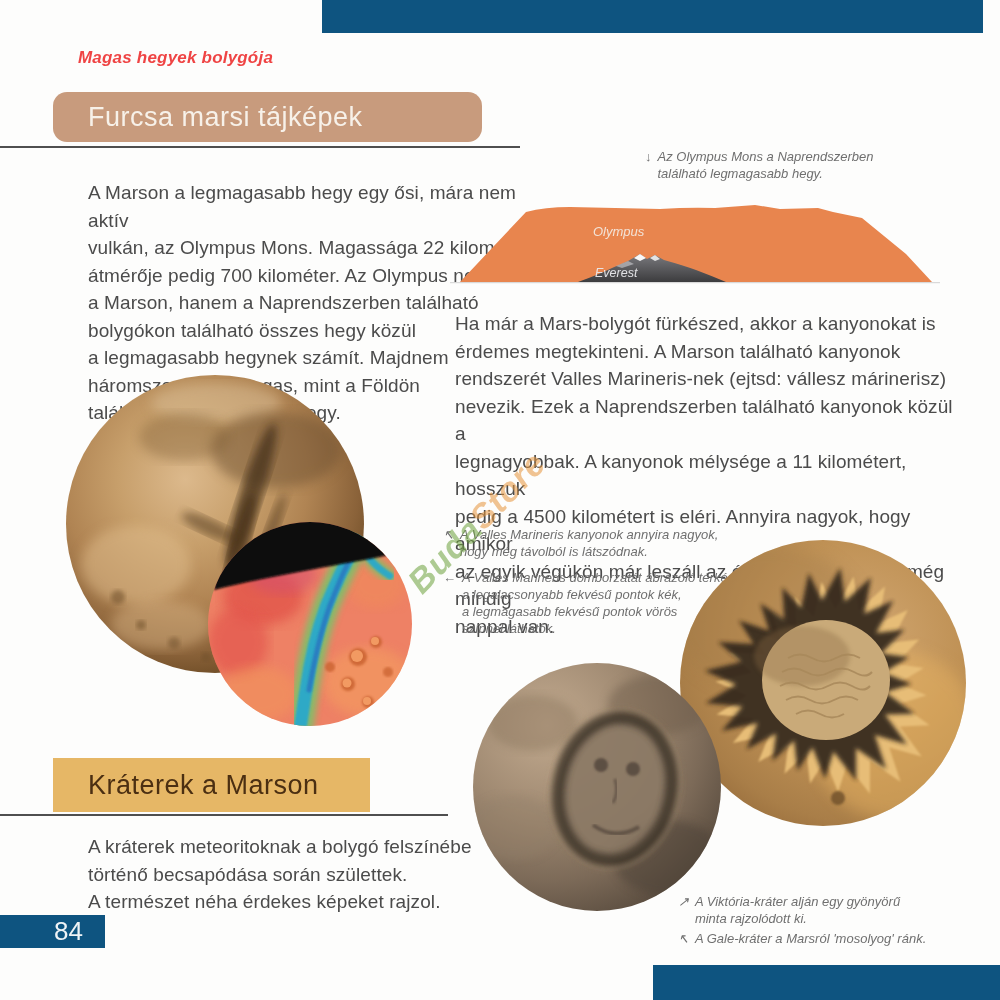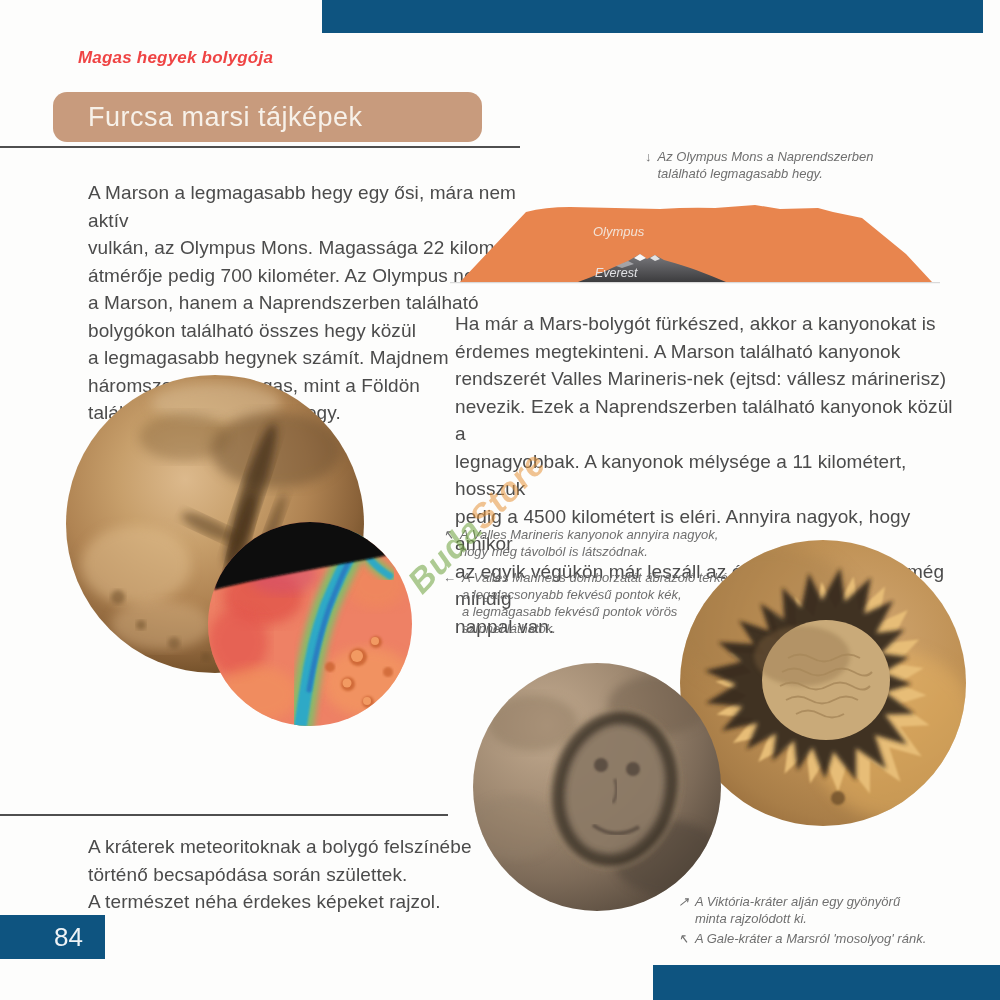--- a/index.html
+++ b/index.html
@@ -31,21 +31,21 @@
     position:absolute;display:flex;gap:6px;font-size:13px;font-style:italic;
     color:#6f6f6f;line-height:1.3;
   }
   .cap-text{white-space:pre-line;}
   .cap-arrow{flex:0 0 auto;}
   .fig{position:absolute;}
   svg text{font-family:"Liberation Sans",sans-serif;}
   .diag-label{fill:#f4ede6;font-style:italic;font-size:13px;opacity:.9;}
   .diag-label-sm{fill:#e9e9ec;font-style:italic;font-size:12.5px;opacity:.95;}
   .pagebar{
-    position:absolute;left:0;top:915px;width:105px;height:44px;background:#0e5480;
+    position:absolute;left:0;top:915px;width:105px;height:33px;background:#0e5480;
     color:#eef3f6;font-size:26px;display:flex;align-items:center;justify-content:flex-end;
     padding-right:22px;box-sizing:border-box;
   }
   .watermark{
     position:absolute;left:428px;top:562px;transform:rotate(-46deg);transform-origin:0 100%;
     font-size:34px;font-weight:bold;font-style:italic;opacity:.55;white-space:nowrap;
     pointer-events:none;letter-spacing:1px;
   }
   .wm-green{color:#6da23c;}
   .wm-orange{color:#e6953c;}
@@ -281,20 +281,23 @@
       </g>
       <g>
         <circle cx="128" cy="102" r="7" fill="#51443a" opacity="0.8" filter="url(#gBlur1)"></circle>
         <circle cx="160" cy="106" r="7" fill="#51443a" opacity="0.8" filter="url(#gBlur1)"></circle>
         <path d="M142,116 q4,14 -2,24" fill="none" stroke="#5a4c40" stroke-width="3" opacity="0.7" filter="url(#gBlur1)"></path>
         <path d="M120,162 q22,16 46,2" fill="none" stroke="#51443a" stroke-width="4" opacity="0.7" filter="url(#gBlur1)"></path>
       </g>
     </g>
   </svg>
 
+  <div class="h2box">
+    <span>Kráterek a Marson</span>
+  </div>
   <div class="rule" style="left:0;top:814px;width:448px;"></div>
 
   <div class="body-text" style="left:88px;top:833px;width:420px;">A kráterek meteoritoknak a bolygó felszínébe
 történő becsapódása során születtek.
 A természet néha érdekes képeket rajzol.</div>
 
   <div class="cap" style="left:678px;top:894px;width:280px;">
     <span class="cap-arrow">↗</span>
     <span class="cap-text">A Viktória-kráter alján egy gyönyörű
 minta rajzolódott ki.</span>

